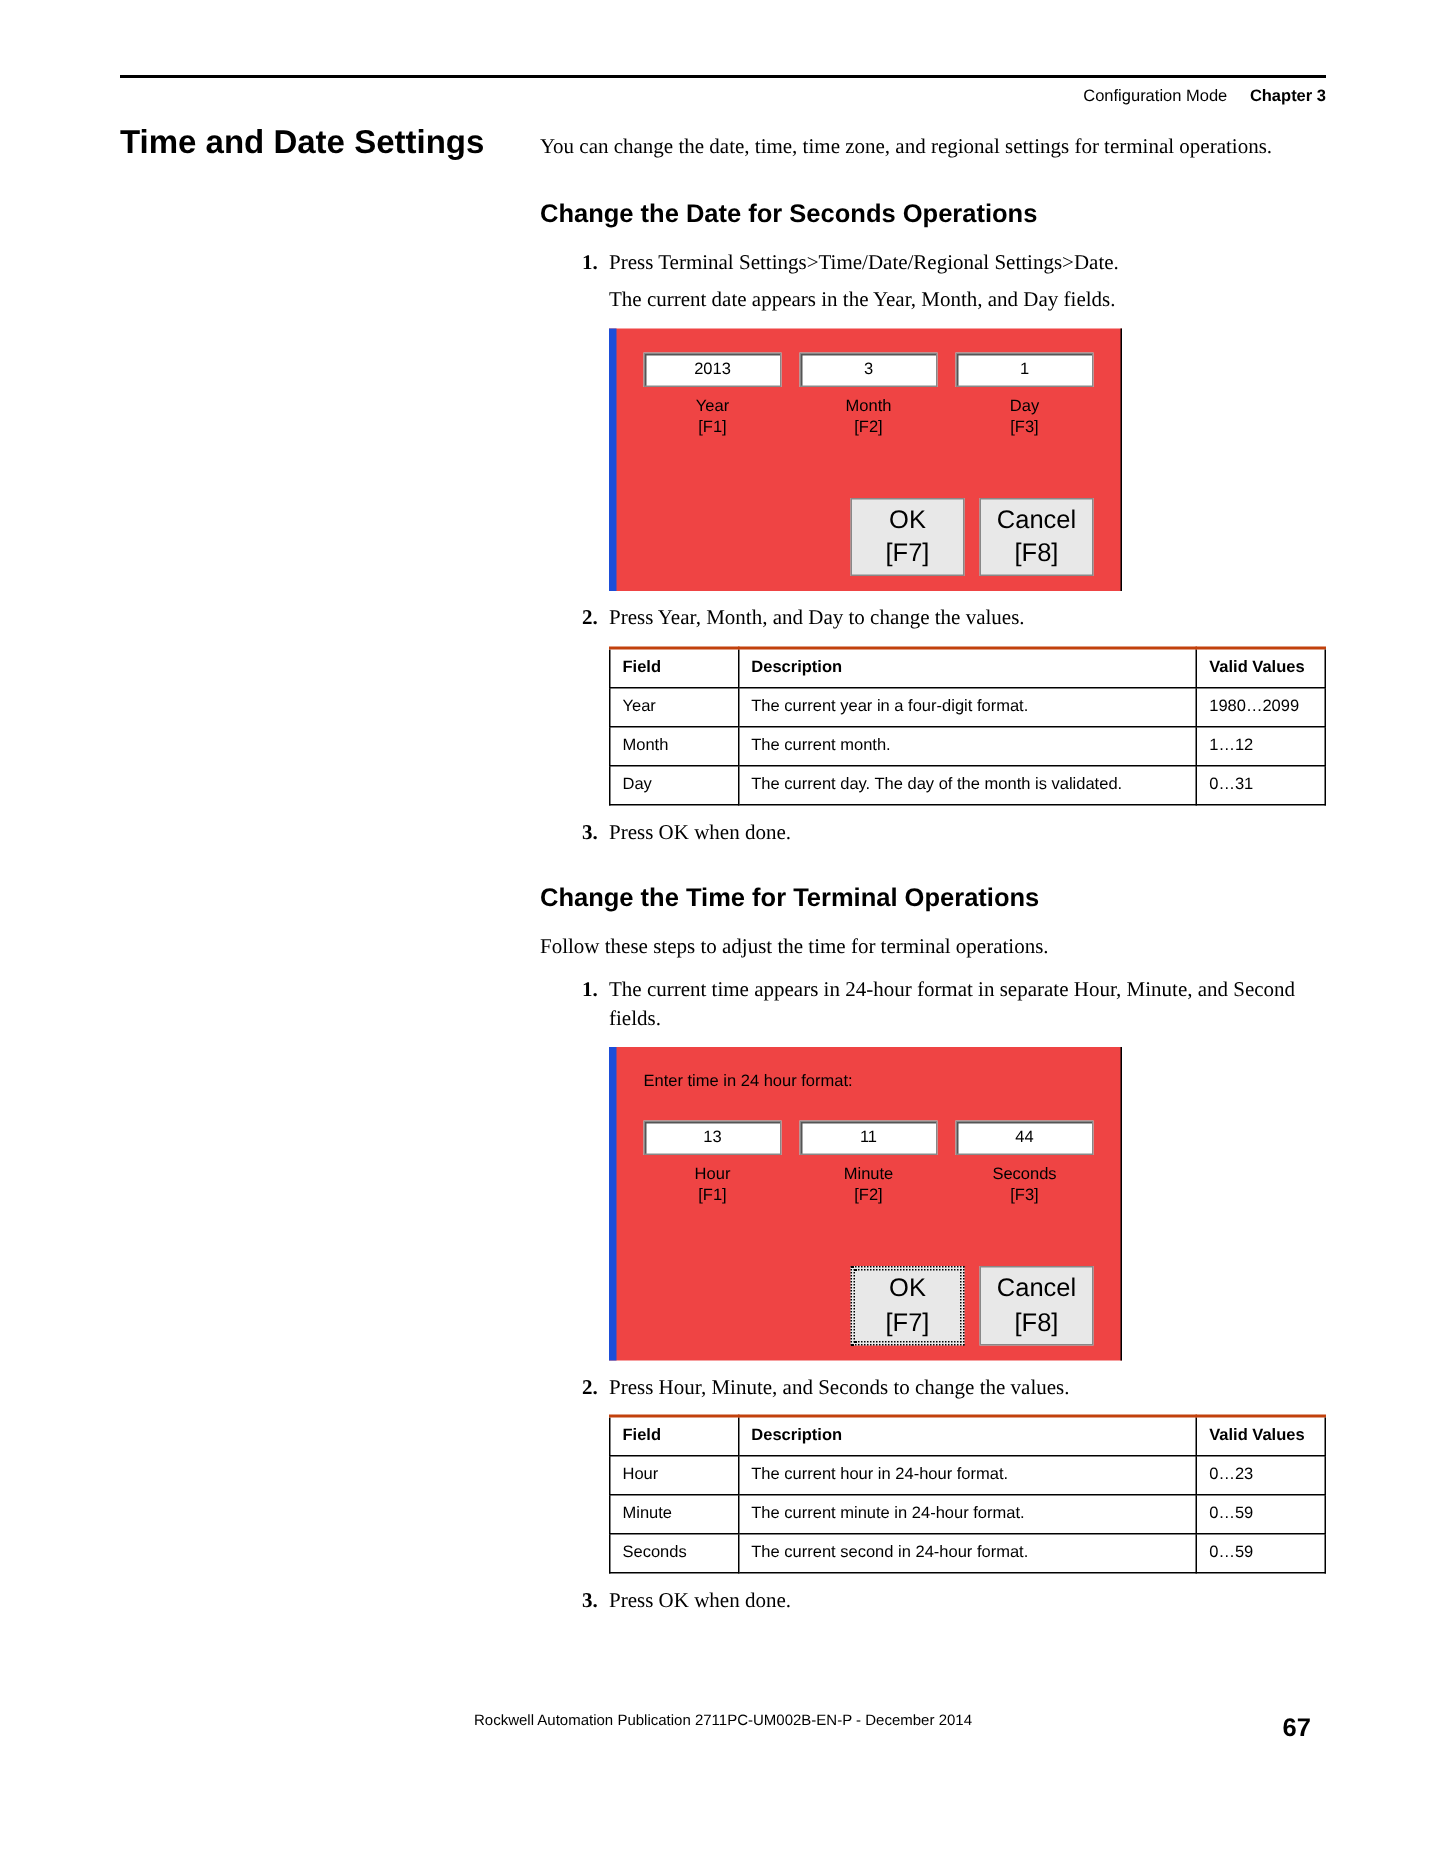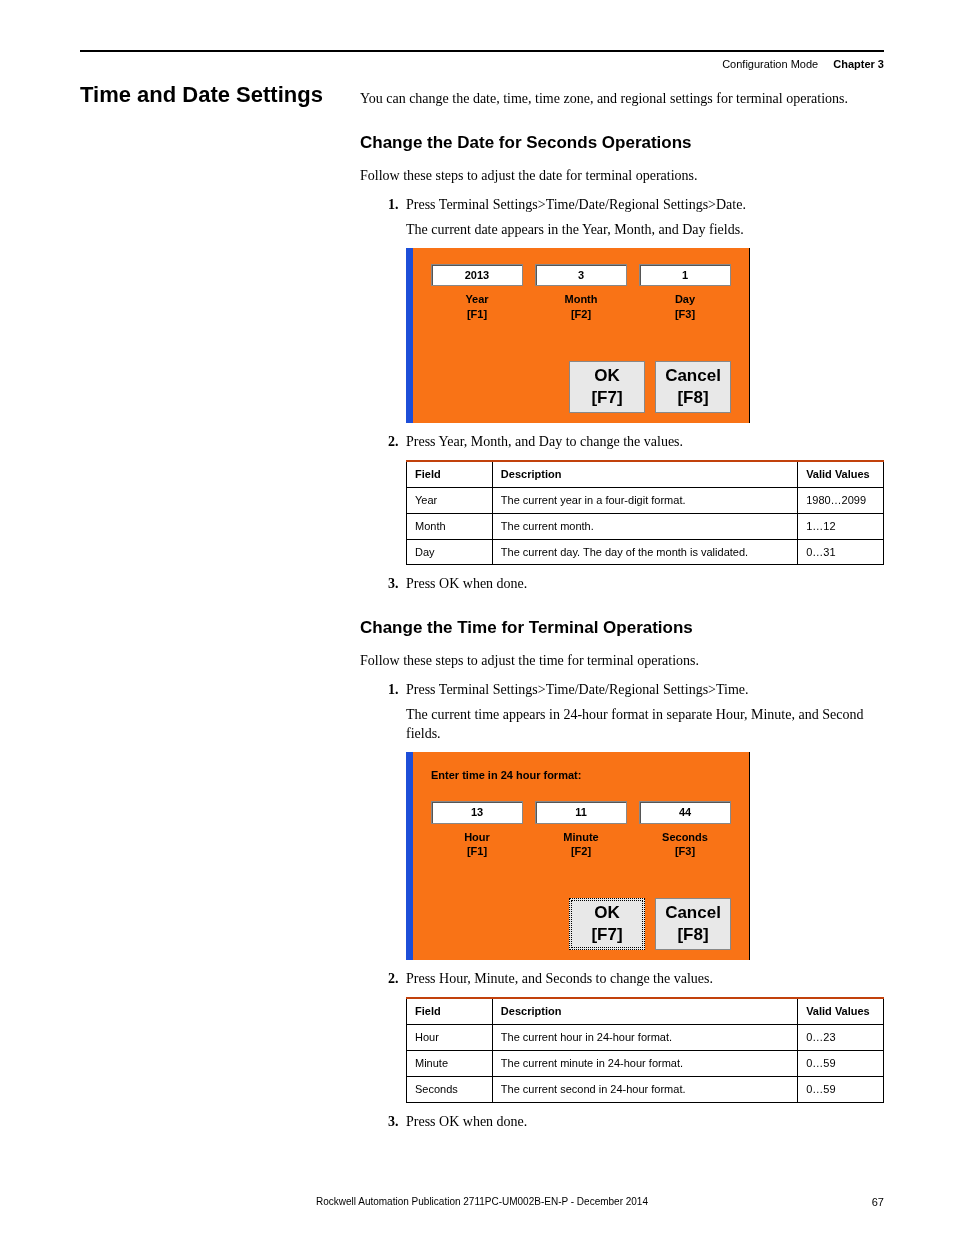--- a/index.html
+++ b/index.html
@@ -62,29 +62,28 @@
     line-height: 1.35;
   }
   ol.steps > li::marker {
     font-weight: bold;
   }
   .step-sub {
     margin: 6px 0 8px 0;
   }
   
   .dialog {
-    background: #f97316;
-    border-left: 7px solid #1d4ed8;
+    background: #ef4444;
+    border-left: 5px solid #1d4ed8;
     border-right: 1px solid #000;
     padding: 16px 18px 10px 18px;
     font-family: Tahoma, Arial, sans-serif;
     font-size: 11px;
     width: 300px;
     margin: 8px 0 10px 0;
-    font-weight: bold;
   }
   .dialog-caption {
     font-size: 11px;
     margin-bottom: 18px;
   }
   .field-row {
     display: flex;
     gap: 12px;
     margin-bottom: 40px;
   }
@@ -148,44 +147,43 @@
     margin-top: 60px;
     font-family: Arial, Helvetica, sans-serif;
     font-size: 10px;
     position: relative;
   }
   .footer .pub {
     text-align: center;
   }
   .footer .pagenum {
     position: absolute;
-    right: 0;
+    right: 10px;
     top: 0;
-    font-weight: normal;
-    font-size: 11px;
+    font-weight: bold;
+    font-size: 17px;
   }
 </style>
 </head>
 <body>
 
 <div class="header-line"></div>
 <div class="page-header">
   <span>Configuration Mode</span>
   <span class="chapter-label">Chapter 3</span>
 </div>
 
 <div class="main-layout">
   <div class="left-col">
     <h1 class="section-title">Time and Date Settings</h1>
   </div>
   <div class="right-col">
     <p>You can change the date, time, time zone, and regional settings for terminal operations.</p>
 
     <h2 class="sub-heading">Change the Date for Seconds Operations</h2>
-    <p>Follow these steps to adjust the date for terminal operations.</p>
 
     <ol class="steps">
       <li>
         <span>Press Terminal Settings&gt;Time/Date/Regional Settings&gt;Date.</span>
         <div class="step-sub">The current date appears in the Year, Month, and Day fields.</div>
 
         <div class="dialog">
           <div class="field-row">
             <div class="field-group">
               <div class="field-box">2013</div>
@@ -260,21 +258,20 @@
       <li>
         <span>Press OK when done.</span>
       </li>
     </ol>
 
     <h2 class="sub-heading">Change the Time for Terminal Operations</h2>
     <p>Follow these steps to adjust the time for terminal operations.</p>
 
     <ol class="steps">
       <li>
-        <span>Press Terminal Settings&gt;Time/Date/Regional Settings&gt;Time.</span>
         <div class="step-sub">The current time appears in 24-hour format in separate Hour, Minute, and Second fields.</div>
 
         <div class="dialog">
           <div class="dialog-caption">Enter time in 24 hour format:</div>
           <div class="field-row">
             <div class="field-group">
               <div class="field-box">13</div>
               <div class="field-label">
                 <span>Hour</span><br>
                 <span>[F1]</span>

